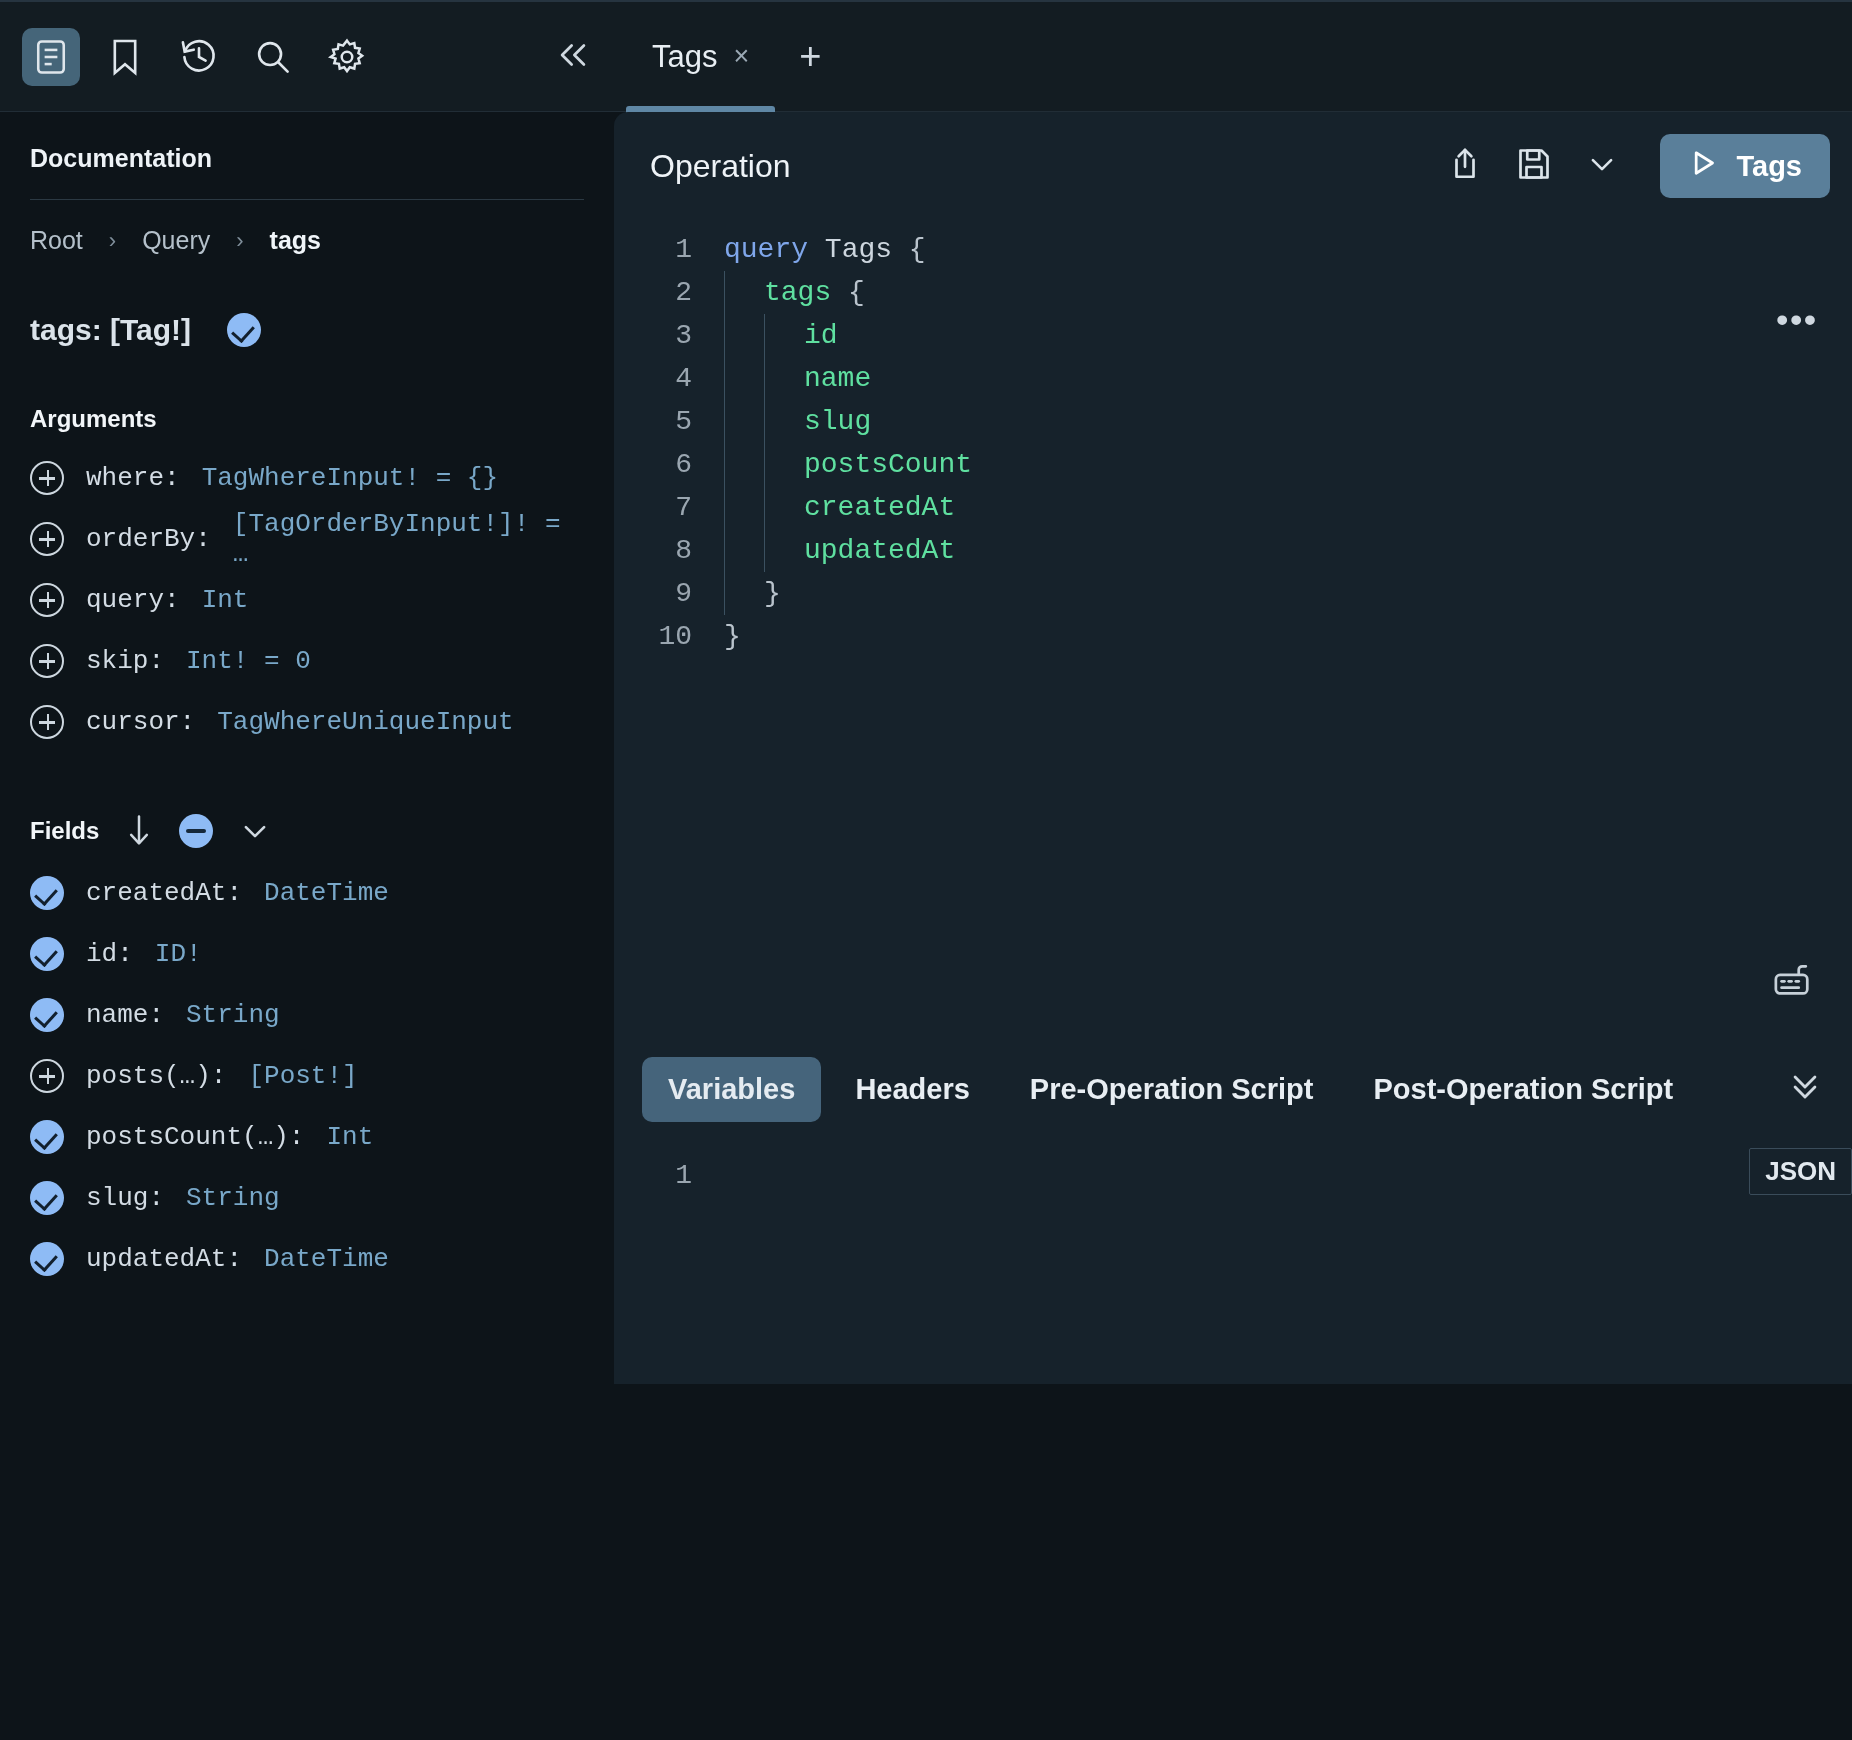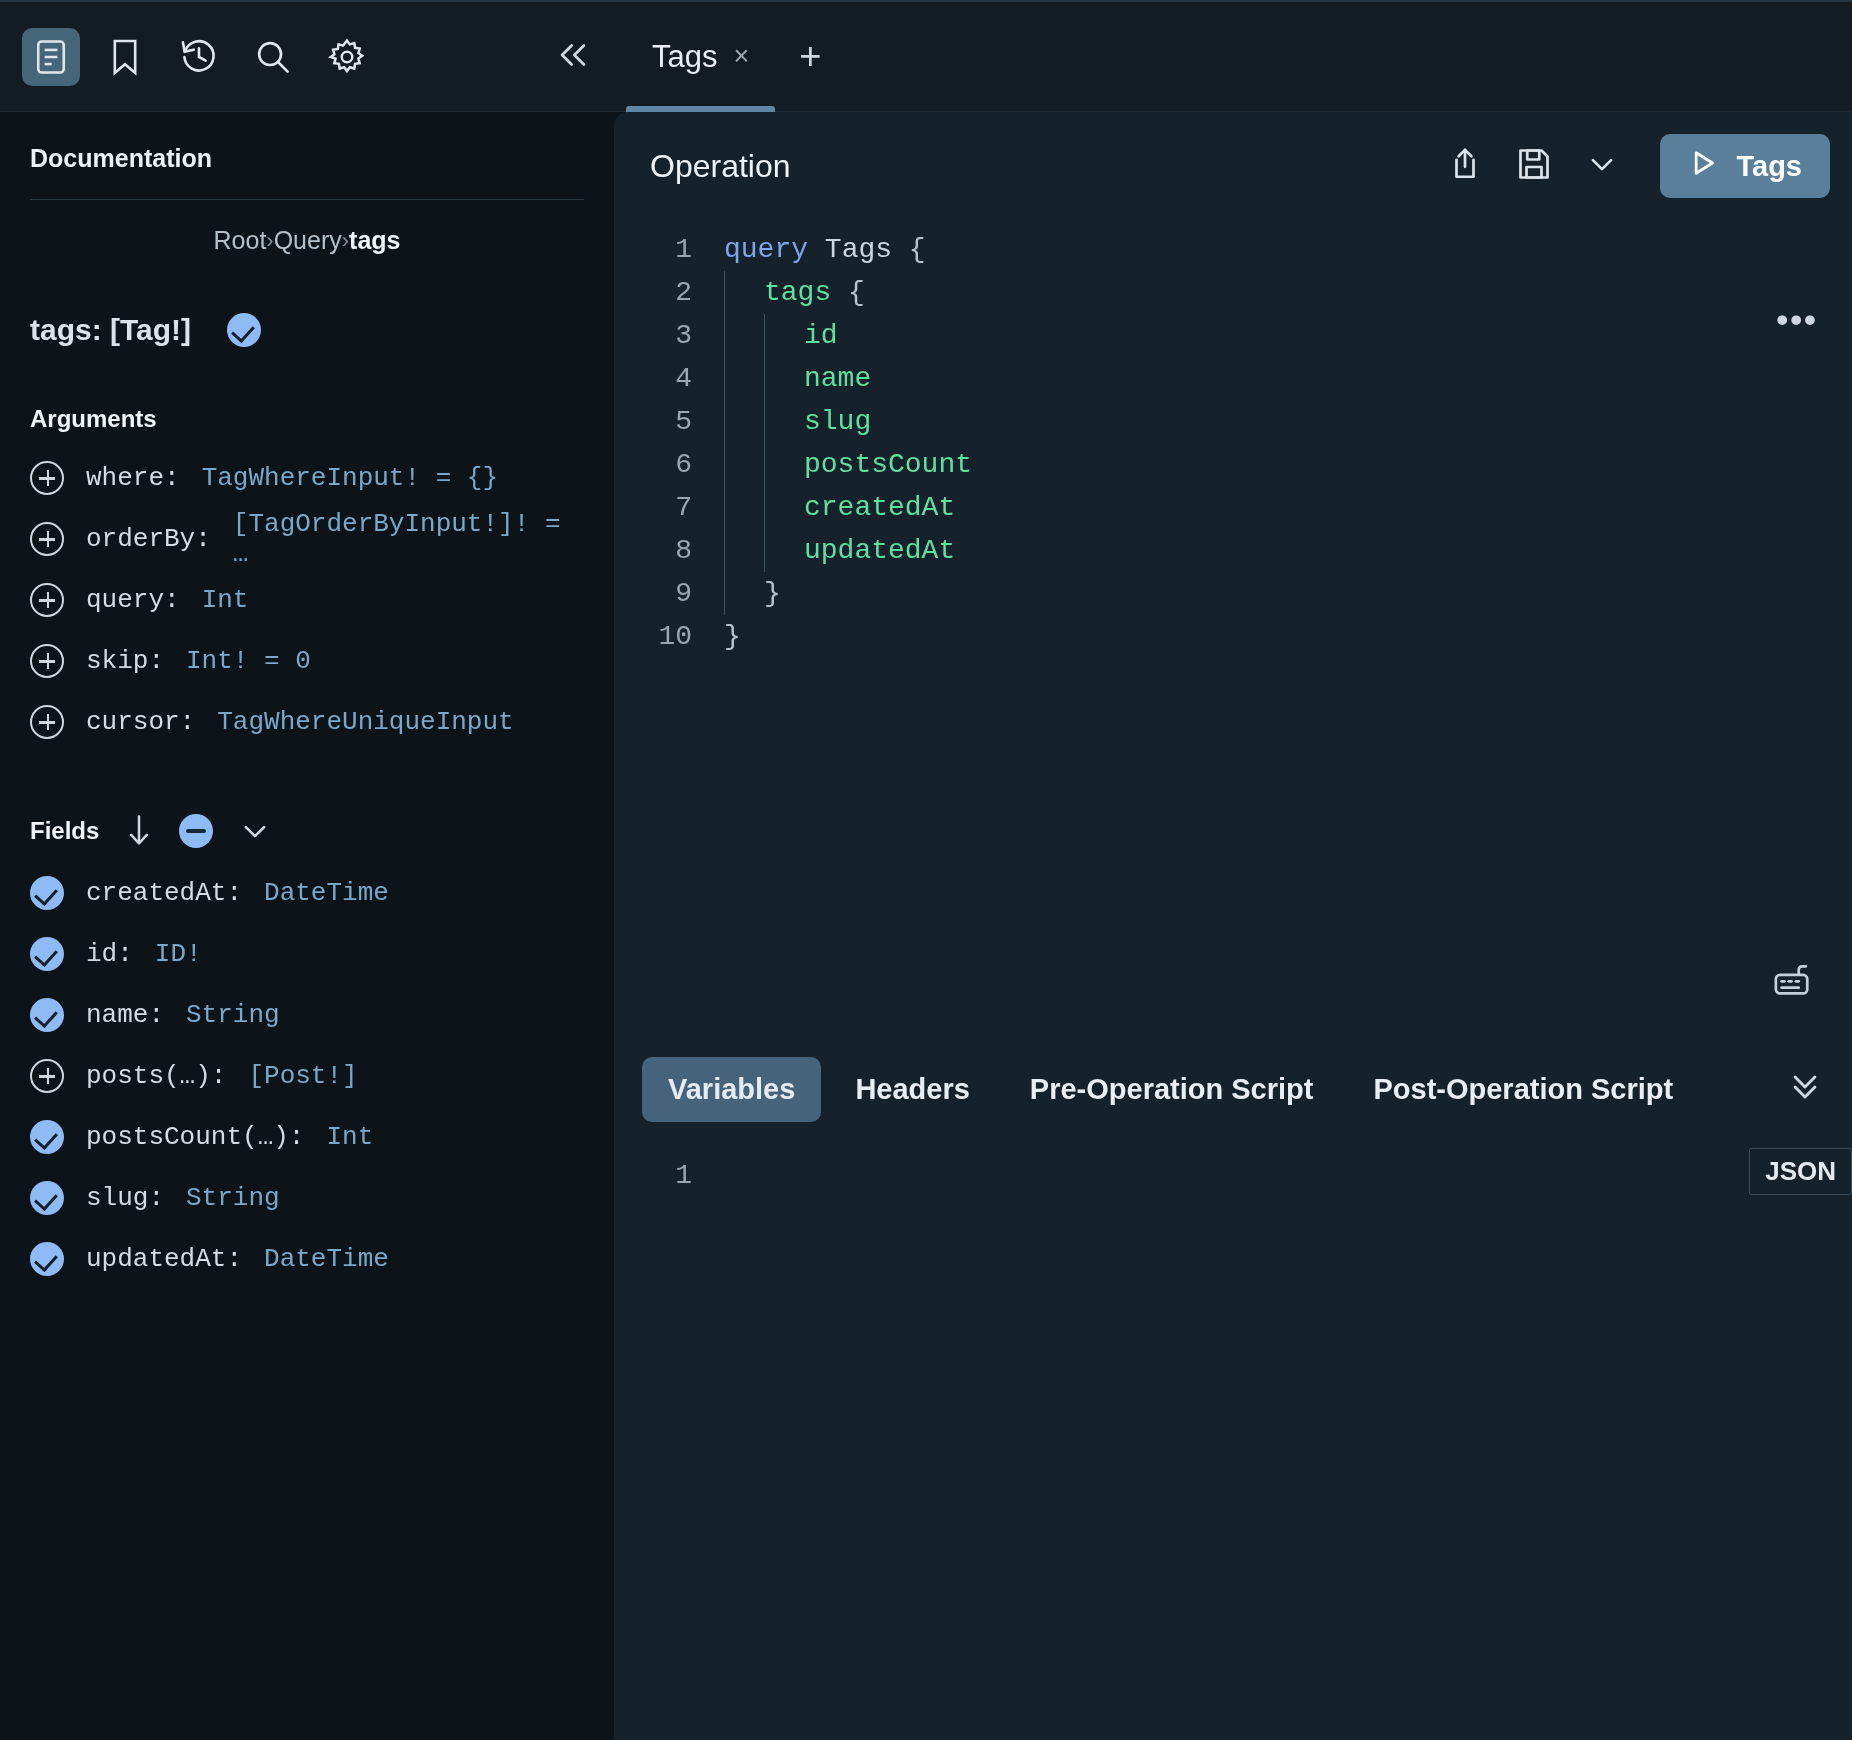--- a/index.html
+++ b/index.html
@@ -2,21 +2,21 @@
 <html><head>
 <meta charset="utf-8">
 <style>
   * { box-sizing: border-box; margin: 0; padding: 0; }
   html, body {
     width: 1852px; height: 1740px;
     background: #0d1419;
     font-family: "Liberation Sans", sans-serif;
     overflow: hidden;
   }
-  .app { position: relative; width: 1852px; height: 1740px; background: #0d1419; display: flex; flex-direction: column; }
+  .app { position: relative; width: 1852px; height: 1384px; background: #0d1419; display: flex; flex-direction: column; }
 
   
   .topbar {
     height: 112px; flex: 0 0 112px;
     background: #131c22;
     border-top: 2px solid #263440;
     border-bottom: 1px solid #212d36;
     display: flex; align-items: center;
     position: relative;
   }
@@ -56,21 +56,21 @@
 
   
   .docs {
     width: 614px; flex: 0 0 614px;
     background: #0d1419; padding: 0 30px;
     overflow: hidden; position: relative;
   }
   .docs-title { font-size: 25px; font-weight: bold; color: #eef3f7; margin-top: 32px; }
   .docs-rule { height: 1px; background: #2b3943; margin-top: 26px; }
 
-  .breadcrumb { display: flex; align-items: center; gap: 0; margin-top: 26px; font-size: 25px; justify-content: center; }
+  .breadcrumb { display: flex; align-items: center; gap: 26px; margin-top: 26px; font-size: 25px; }
   .crumb { color: #b4c0ca; cursor: pointer; }
   .crumb.current { color: #f0f5f9; font-weight: bold; cursor: default; }
   .crumb-sep { color: #7f8e9a; font-size: 22px; }
 
   .field-title {
     display: flex; align-items: center; gap: 36px;
     margin-top: 58px; font-size: 30px; font-weight: bold; color: #dbe3ea;
     font-family: "Liberation Sans", sans-serif;
   }
 

